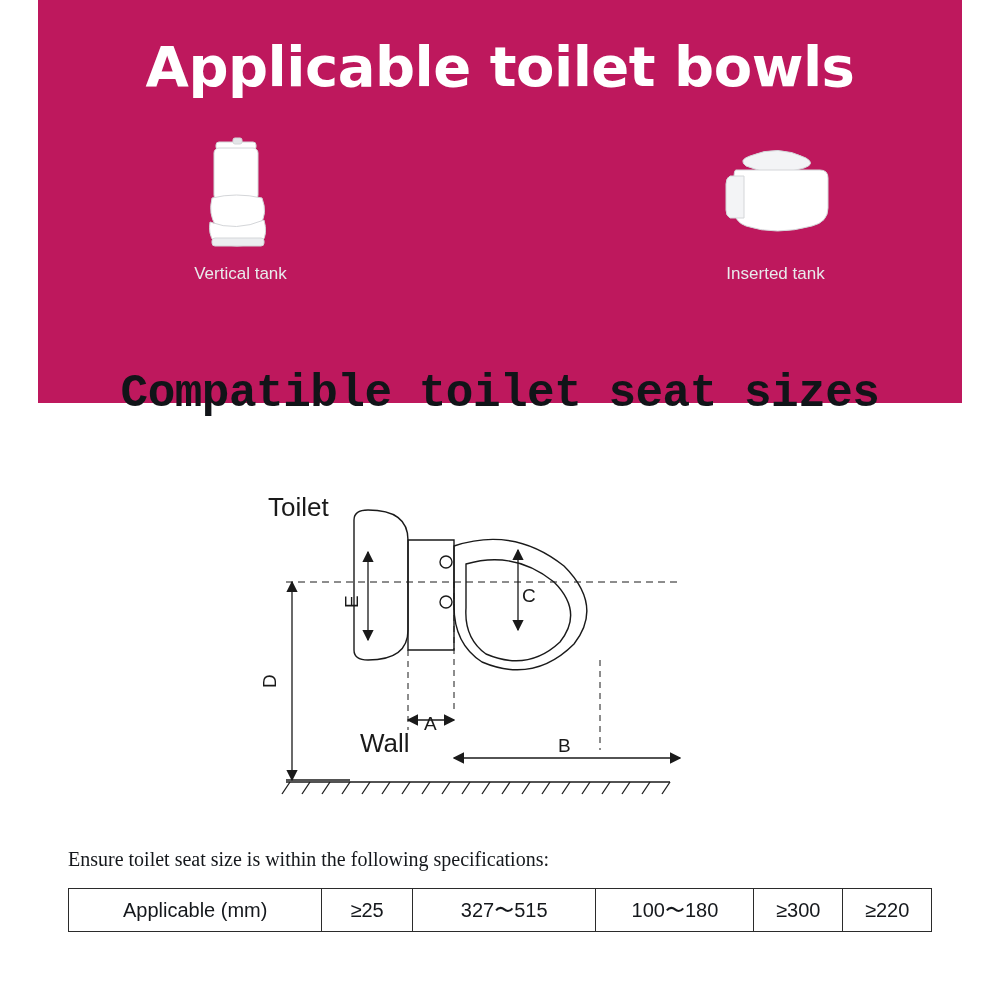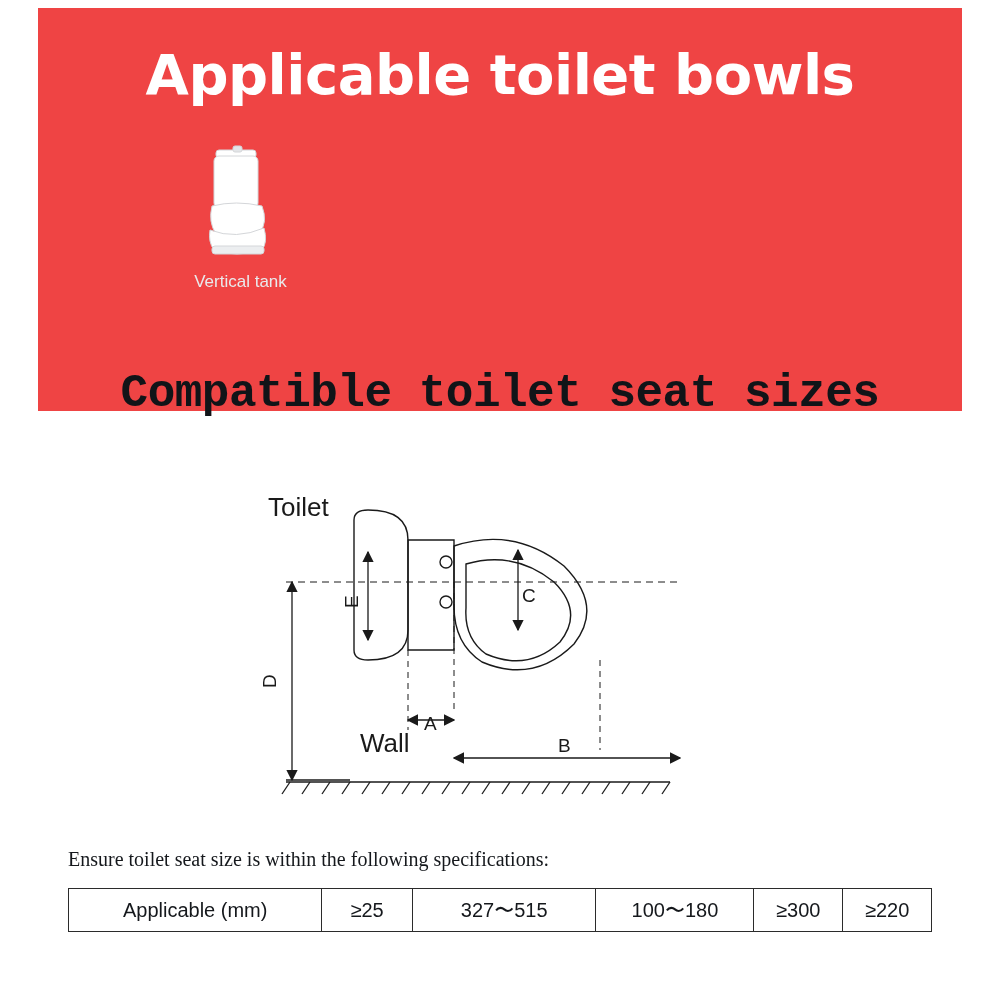--- a/index.html
+++ b/index.html
@@ -13,24 +13,24 @@
     font-family: "Liberation Sans", sans-serif;
     color: #1a1a1a;
     overflow: hidden;
     position: relative;
   }
 
   
   .dark-panel {
     position: absolute;
     left: 38px;
-    top: 8px;
+    top: 0;
     width: 924px;
     height: 403px;
-    background: #ef4444;
+    background: #be185d;
     box-sizing: border-box;
   }
   .dark-title {
     position: absolute;
     left: 0;
     top: 34px;
     width: 100%;
     text-align: center;
     color: #ffffff;
     font-size: 56px;
@@ -139,20 +139,32 @@
             <path d="M26 68 q24 -6 50 0 q6 16 -2 26 q-22 10 -44 2 q-8 -12 -4 -28 Z"></path>
             <path d="M24 92 q26 10 54 -2 q4 14 -2 22 q-26 8 -48 0 q-6 -8 -4 -20 Z"></path>
             <rect x="26" y="108" width="52" height="8" rx="3" fill="#eceef0"></rect>
           </g>
         </svg>
       </div>
       <div class="bowl-label">Vertical tank</div>
     </div>
 
 
+    <div class="bowl-cell">
+      <div class="bowl-art">
+        <svg width="140" height="120" viewBox="0 0 140 120">
+          <g fill="#ffffff" stroke="#d4d6d9" stroke-width="1">
+            <path d="M44 26 q28 -12 56 2 q10 6 -2 10 q-30 10 -58 -2 q-8 -6 4 -10 Z" fill="#f3f4f6"></path>
+            <path d="M30 40 h84 q8 0 8 8 v30 q0 14 -16 18 q-36 10 -66 0 q-12 -4 -12 -18 v-30 q0 -8 2 -8 Z"></path>
+            <path d="M24 46 h14 v42 h-14 q-4 -2 -4 -8 v-26 q0 -6 4 -8 Z" fill="#f3f4f6"></path>
+          </g>
+        </svg>
+      </div>
+      <div class="bowl-label">Inserted tank</div>
+    </div>
 
 
   </div>
 </div>
 
 <div class="section-title">Compatible toilet seat sizes</div>
 
 <div class="diagram-wrap">
   <svg width="500" height="340" viewBox="0 0 500 340">
     <g fill="none" stroke="#1a1a1a" stroke-width="1.4">

